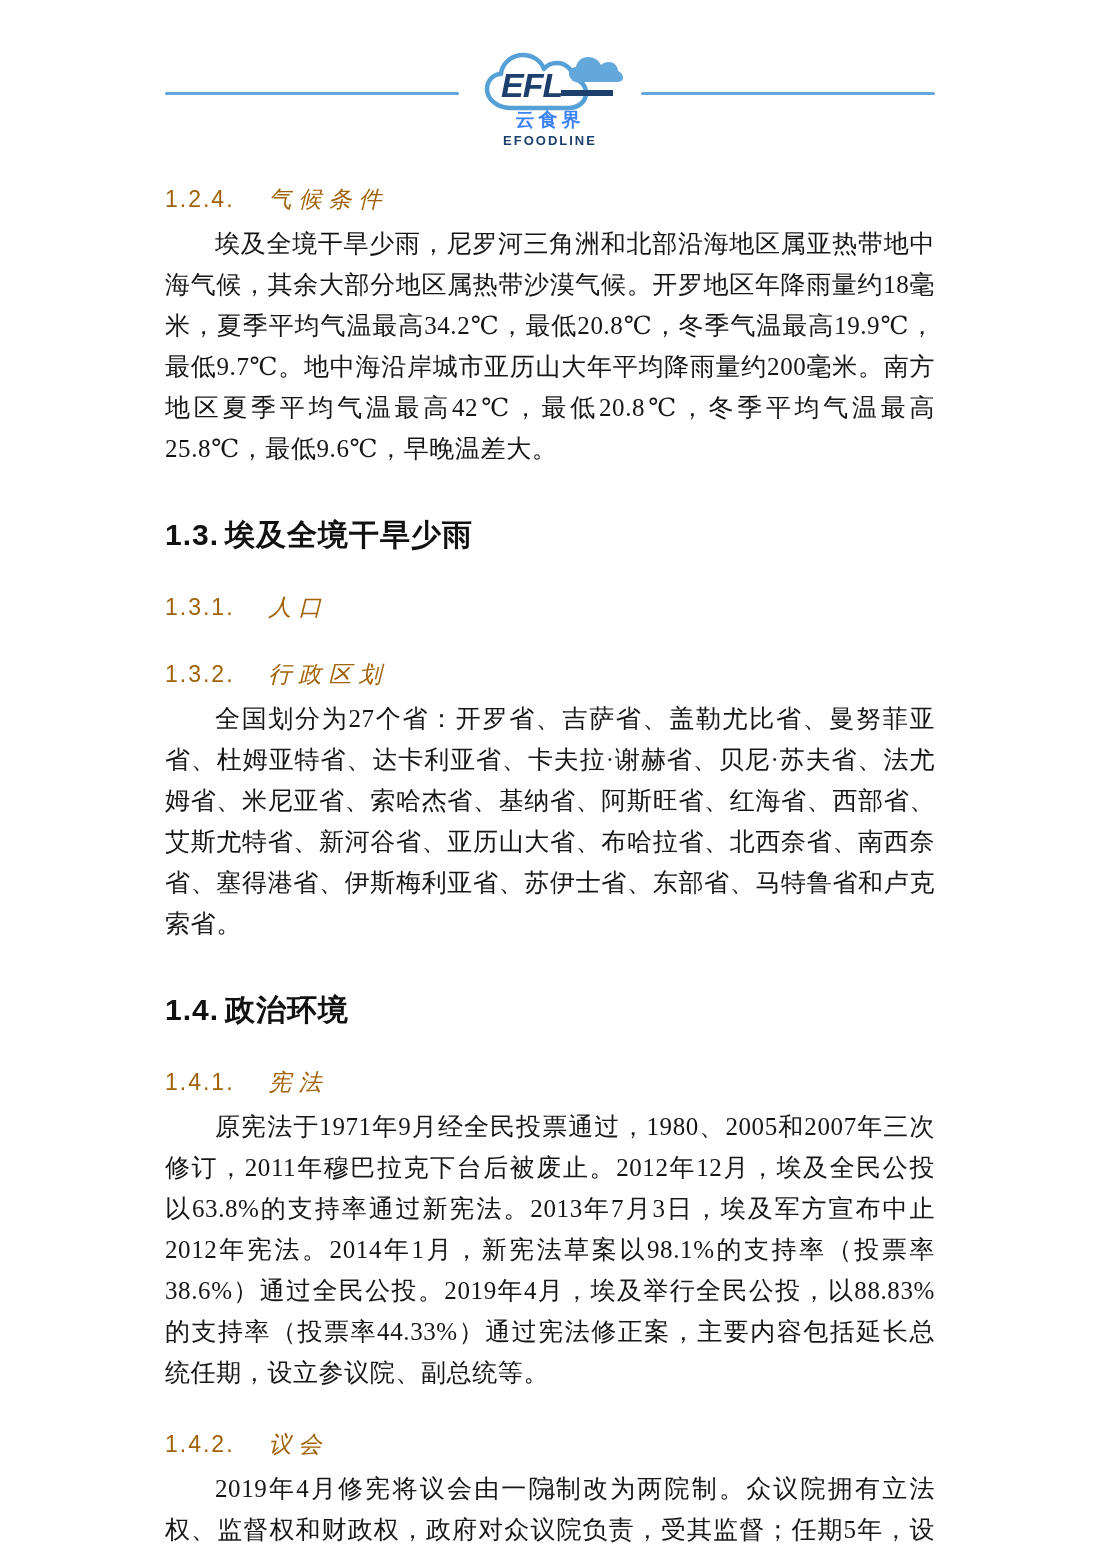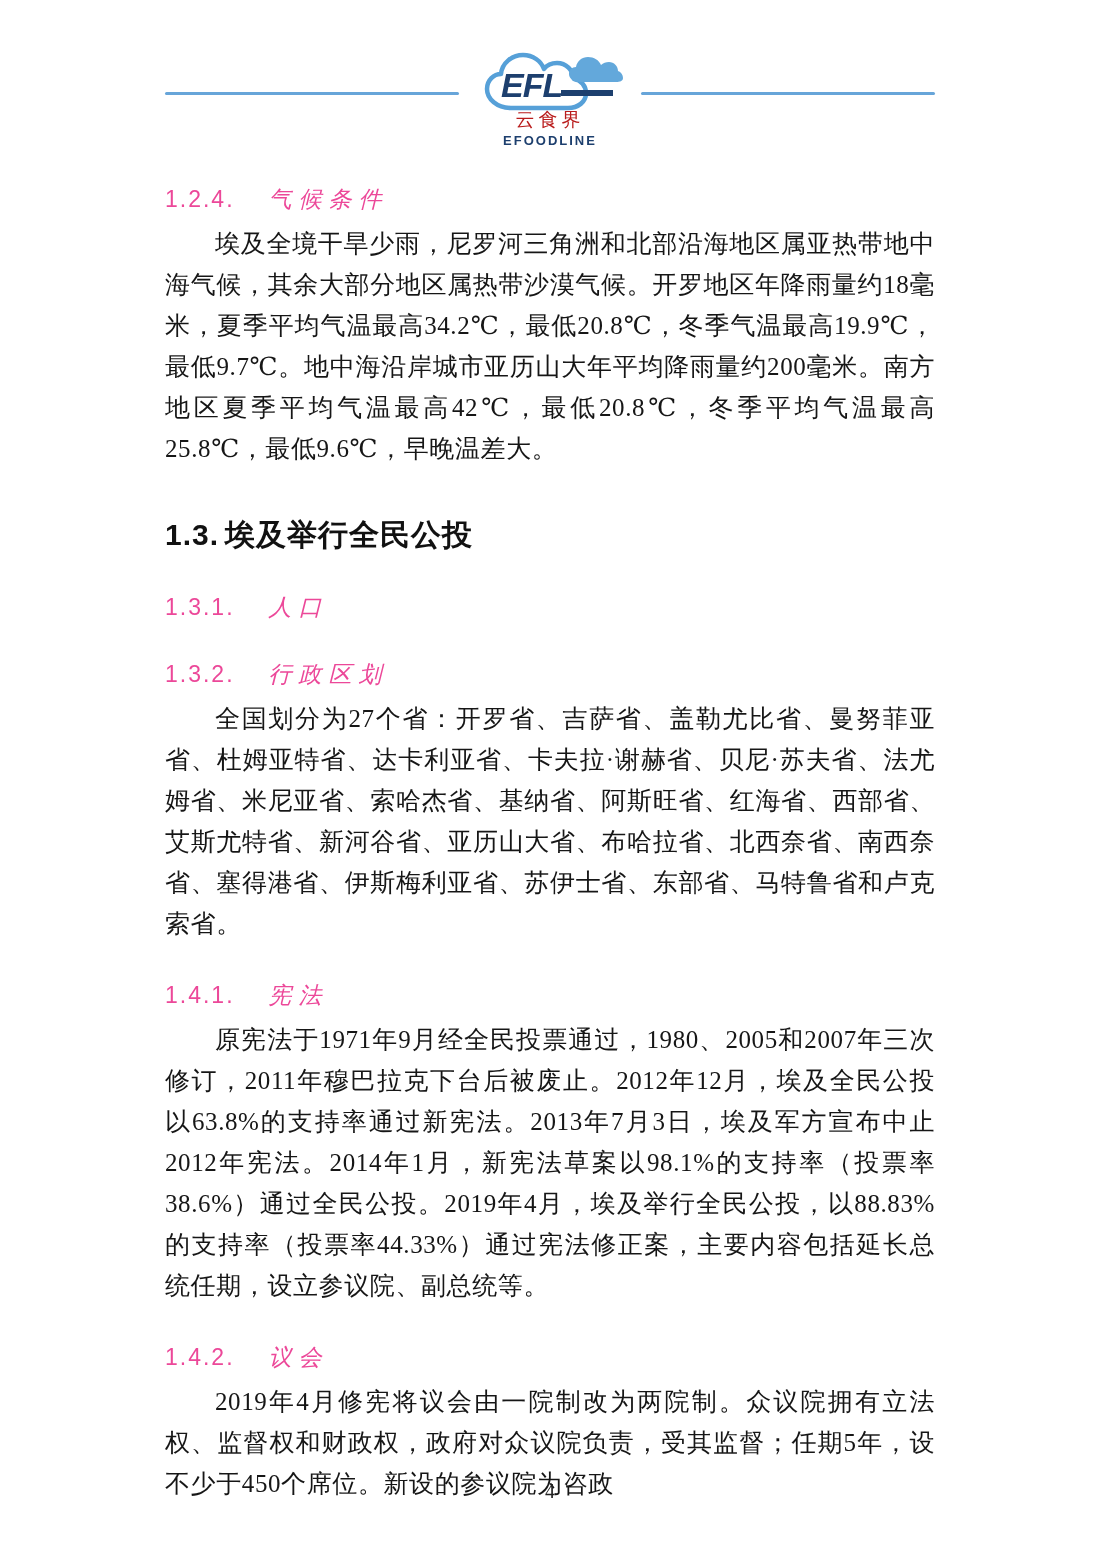--- a/index.html
+++ b/index.html
@@ -37,24 +37,24 @@
     border-radius: 2px;
   }
   .logo-block {
     width: 170px;
     display: flex;
     flex-direction: column;
     align-items: center;
     margin: 0 6px;
   }
   .logo-cn {
-    color: #b91c1c;
+    color: #3b82f6;
     font-family: "Liberation Sans", sans-serif;
     font-size: 19px;
-    font-weight: 400;
+    font-weight: 700;
     letter-spacing: 4px;
     line-height: 1.1;
     margin-top: -4px;
   }
   .logo-en {
     color: #1d3f6e;
     font-family: "Liberation Sans", sans-serif;
     font-size: 13px;
     font-weight: 600;
     letter-spacing: 2px;
@@ -65,21 +65,21 @@
   .h1 {
     font-family: "Liberation Sans", "DejaVu Sans", sans-serif;
     font-weight: 700;
     font-size: 30px;
     color: #111111;
     margin: 46px 0 10px 0;
     letter-spacing: 1px;
   }
   .h1 .h1-num { margin-right: 6px; text-align: right; }
   .h2 {
-    color: #ec4899;
+    color: #a16207;
     font-size: 23px;
     margin: 36px 0 8px 0;
   }
   .h2 .h2-num {
     font-family: "Liberation Sans", sans-serif;
     letter-spacing: 2px;
     margin-right: 34px;
   }
   .h2 .h2-title {
     font-style: italic;
@@ -148,32 +148,35 @@
     </div>
     <div class="rule"></div>
   </div>
 
   <div class="h2">
     <span class="h2-num">1.2.4.</span><span class="h2-title">气候条件</span>
   </div>
   <p class="para">埃及全境干旱少雨，尼罗河三角洲和北部沿海地区属亚热带地中海气候，其余大部分地区属热带沙漠气候。开罗地区年降雨量约18毫米，夏季平均气温最高34.2℃，最低20.8℃，冬季气温最高19.9℃，最低9.7℃。地中海沿岸城市亚历山大年平均降雨量约200毫米。南方地区夏季平均气温最高42℃，最低20.8℃，冬季平均气温最高25.8℃，最低9.6℃，早晚温差大。</p>
 
   <div class="h1">
-    <span class="h1-num">1.3.</span><span class="h1-title">埃及举行全民公投</span>
+    <span class="h1-num">1.3.</span><span class="h1-title">埃及全境干旱少雨</span>
   </div>
 
   <div class="h2">
     <span class="h2-num">1.3.1.</span><span class="h2-title">人口</span>
   </div>
 
   <div class="h2">
     <span class="h2-num">1.3.2.</span><span class="h2-title">行政区划</span>
   </div>
   <p class="para">全国划分为27个省：开罗省、吉萨省、盖勒尤比省、曼努菲亚省、杜姆亚特省、达卡利亚省、卡夫拉·谢赫省、贝尼·苏夫省、法尤姆省、米尼亚省、索哈杰省、基纳省、阿斯旺省、红海省、西部省、艾斯尤特省、新河谷省、亚历山大省、布哈拉省、北西奈省、南西奈省、塞得港省、伊斯梅利亚省、苏伊士省、东部省、马特鲁省和卢克索省。</p>
 
+  <div class="h1">
+    <span class="h1-num">1.4.</span><span class="h1-title">政治环境</span>
+  </div>
 
   <div class="h2">
     <span class="h2-num">1.4.1.</span><span class="h2-title">宪法</span>
   </div>
   <p class="para">原宪法于1971年9月经全民投票通过，1980、2005和2007年三次修订，2011年穆巴拉克下台后被废止。2012年12月，埃及全民公投以63.8%的支持率通过新宪法。2013年7月3日，埃及军方宣布中止2012年宪法。2014年1月，新宪法草案以98.1%的支持率（投票率38.6%）通过全民公投。2019年4月，埃及举行全民公投，以88.83%的支持率（投票率44.33%）通过宪法修正案，主要内容包括延长总统任期，设立参议院、副总统等。</p>
 
   <div class="h2">
     <span class="h2-num">1.4.2.</span><span class="h2-title">议会</span>
   </div>
   <p class="para">2019年4月修宪将议会由一院制改为两院制。众议院拥有立法权、监督权和财政权，政府对众议院负责，受其监督；任期5年，设不少于450个席位。新设的参议院为咨政</p>

